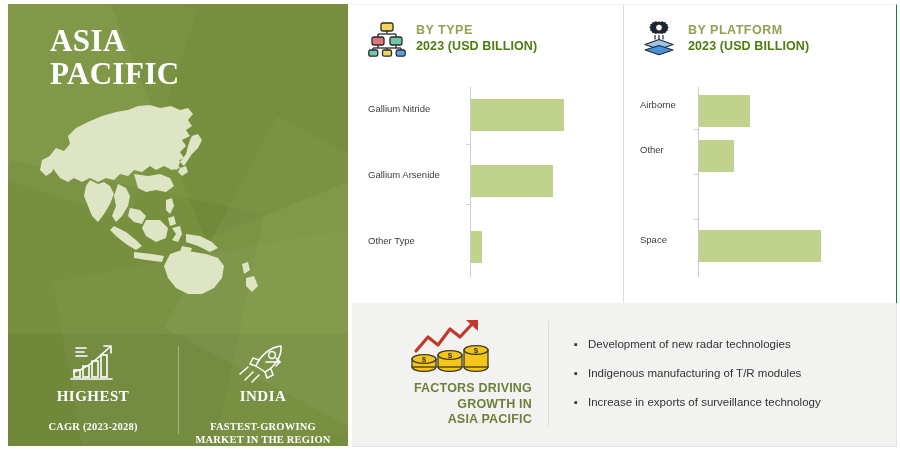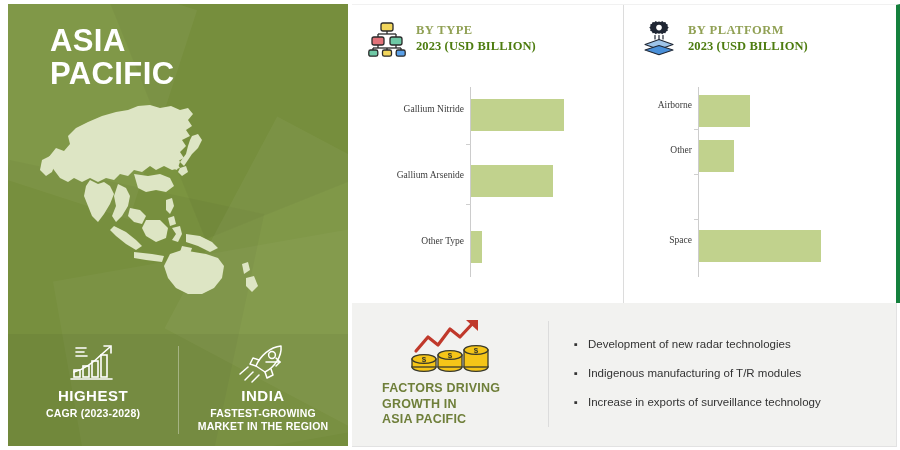--- a/index.html
+++ b/index.html
@@ -20,20 +20,21 @@
 
   
   .left-panel {
     position: absolute;
     left: 8px;
     top: 4px;
     width: 340px;
     height: 442px;
     background: #7b9440;
     overflow: hidden;
+    font-family: Liberation Serif, serif;
   }
   .facet {
     position: absolute;
     background: rgba(255,255,255,0.045);
   }
   .facet.f1 { left: -40px; top: -30px; width: 200px; height: 220px; transform: rotate(18deg); }
   .facet.f2 { left: 140px; top: -60px; width: 240px; height: 260px; transform: rotate(-22deg); background: rgba(0,0,0,0.035); }
   .facet.f3 { left: -30px; top: 180px; width: 260px; height: 280px; transform: rotate(12deg); background: rgba(0,0,0,0.03); }
   .facet.f4 { left: 200px; top: 150px; width: 220px; height: 240px; transform: rotate(28deg); }
   .facet.f5 { left: 60px; top: 250px; width: 300px; height: 200px; transform: rotate(-10deg); background: rgba(255,255,255,0.03); }
@@ -93,36 +94,35 @@
   .stat-head {
     font-size: 15px;
     font-weight: bold;
     letter-spacing: 0.5px;
     line-height: 1.1;
   }
   .stat-sub {
     font-size: 10.5px;
     font-weight: bold;
     line-height: 1.25;
-    margin-top: 2px;
+    margin-top: 15px;
     letter-spacing: 0.2px;
     text-align: center;
   }
 
   
   .charts-area {
     position: absolute;
     left: 352px;
     top: 4px;
     width: 544px;
     height: 298px;
     background: #ffffff;
-    border-right: 4px solid #15803d;
+    border-right: 1px solid #15803d;
     border-top: 1px solid #f1f1f1;
-    font-family: Liberation Serif, serif;
   }
   .chart-block {
     position: absolute;
     top: 0;
     height: 298px;
   }
   .chart-block.type-block { left: 0; width: 270px; }
   .chart-block.platform-block { left: 271px; width: 272px; border-left: 1px solid #dcdcdc; }
 
   .chart-head {
@@ -167,21 +167,21 @@
   .bar-row {
     position: absolute;
     left: 0;
     right: 0;
     height: 44px;
     display: flex;
     align-items: center;
   }
   .bar-label {
     position: absolute;
-    text-align: right;
+    text-align: left;
     font-size: 9.5px;
     color: #3b3b3b;
     line-height: 1.1;
     white-space: nowrap;
   }
   .bar {
     position: absolute;
     height: 32px;
     background: #c1d28d;
   }
@@ -212,21 +212,21 @@
   }
   .factors-icon { height: 58px; }
   .factors-icon svg { display: block; margin: 0 auto; }
   .factors-text {
     margin-top: 6px;
     font-size: 12.5px;
     font-weight: bold;
     color: #6f7f3a;
     line-height: 1.25;
     letter-spacing: 0.2px;
-    text-align: left;
+    text-align: right;
     padding-left: 10px;
   }
   .panel-divider {
     position: absolute;
     left: 196px;
     top: 18px;
     width: 1px;
     height: 106px;
     background: #dcdcdc;
   }

